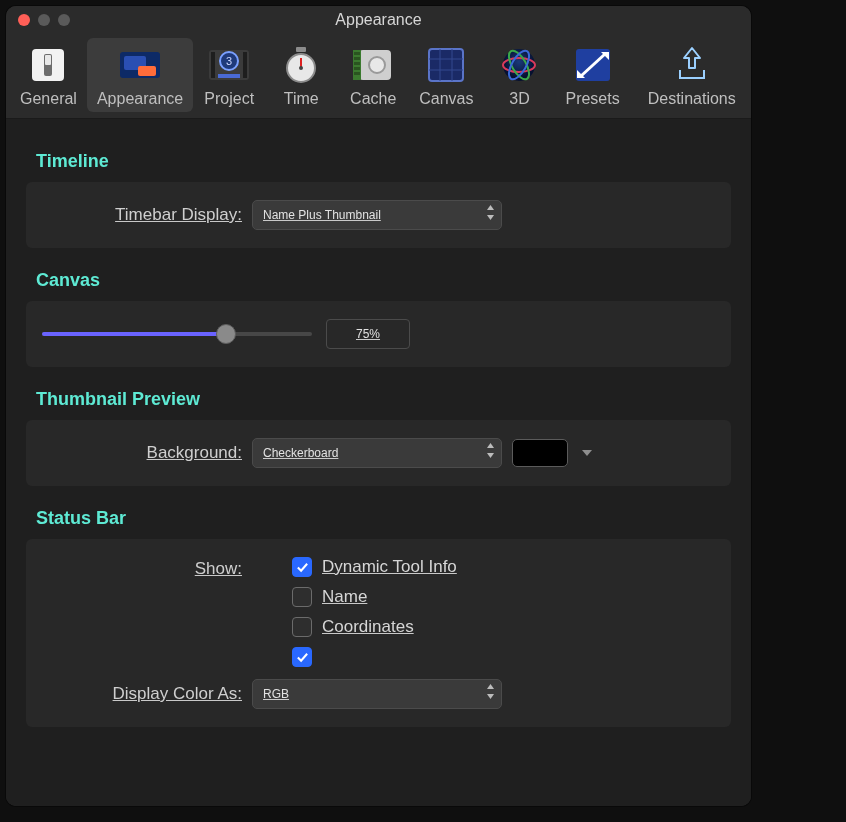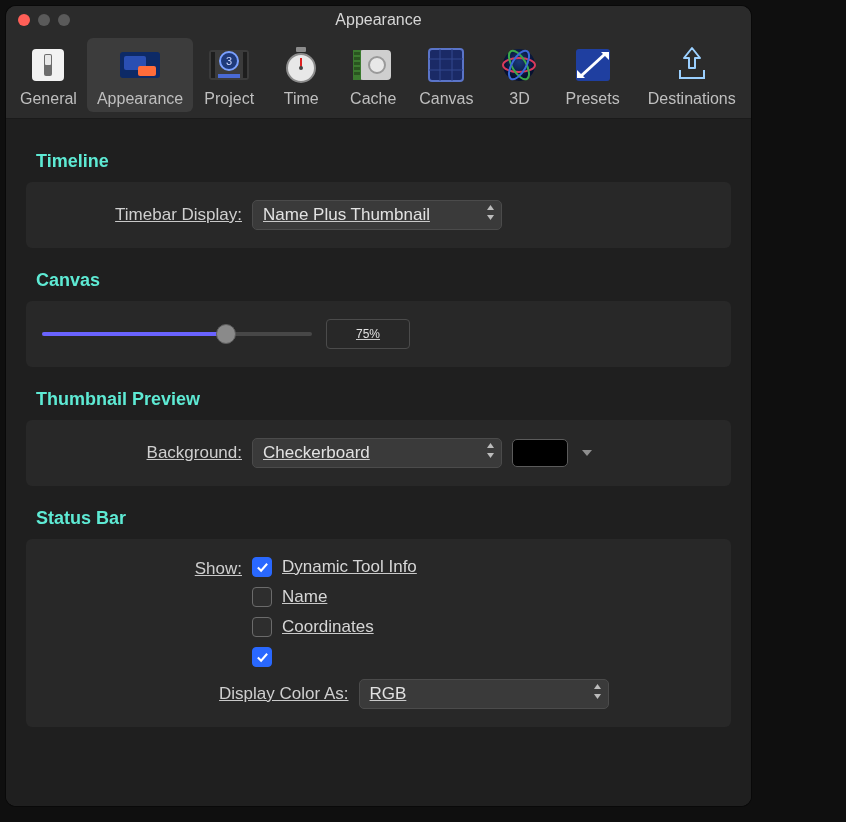--- a/index.html
+++ b/index.html
@@ -108,21 +108,21 @@
     text-align: right;
     color: #cfcfcf;
     font-size: 17px;
   }
   .select {
     background: #3a3a3a;
     border: 1px solid #4b4b4b;
     border-radius: 5px;
     height: 30px;
     color: #e2e2e2;
-    font-size: 17px;
+    font-size: 12px;
     padding: 0 26px 0 10px;
     display: flex;
     align-items: center;
     position: relative;
     min-width: 250px;
   }
   .select .stepper {
     position: absolute;
     right: 6px;
     top: 3px;
@@ -201,21 +201,21 @@
   }
   .check.checked {
     background: #2968ff;
     border-color: #2968ff;
     color: #fff;
   }
   .check svg { width: 13px; height: 13px; }
   .checklabel { color: #d6d6d6; font-size: 17px; }
   .row.check-row .label { align-self: flex-start; margin-top: 2px;}
   .checkcol { display: flex; flex-direction: column; gap: 10px; }
-  .checkitem { display: flex; align-items: flex-end; gap: 10px; }
+  .checkitem { display: flex; align-items: flex-end; gap: 10px; margin-left: 40px; }
 </style>
 </head>
 <body>
 
 <div class="window">
   <div class="titlebar">
     <div class="traffic">
       <span class="t-close"></span>
       <span class="t-min"></span>
       <span class="t-max"></span>
@@ -420,21 +420,21 @@
           </div>
           <div class="checkitem">
             <span class="check checked">
               <svg viewBox="0 0 14 14">
                   <polyline points="2,7 5.5,10.5 12,3" fill="none" stroke="#fff" stroke-width="2.2"></polyline>
                 </svg>
             </span>
           </div>
         </div>
       </div>
-      <div class="row" style="margin-top:12px;justify-content:center;">
+      <div class="row" style="margin-top:12px;">
         <div class="label">Display Color As:</div>
         <div class="select">
           <span>RGB</span>
           <span class="stepper">
             <svg width="9" height="18">
                 <polygon points="4.5,1 8,6 1,6" fill="#bcbcbc"></polygon>
                 <polygon points="1,11 8,11 4.5,16" fill="#bcbcbc"></polygon>
               </svg>
           </span>
         </div>

